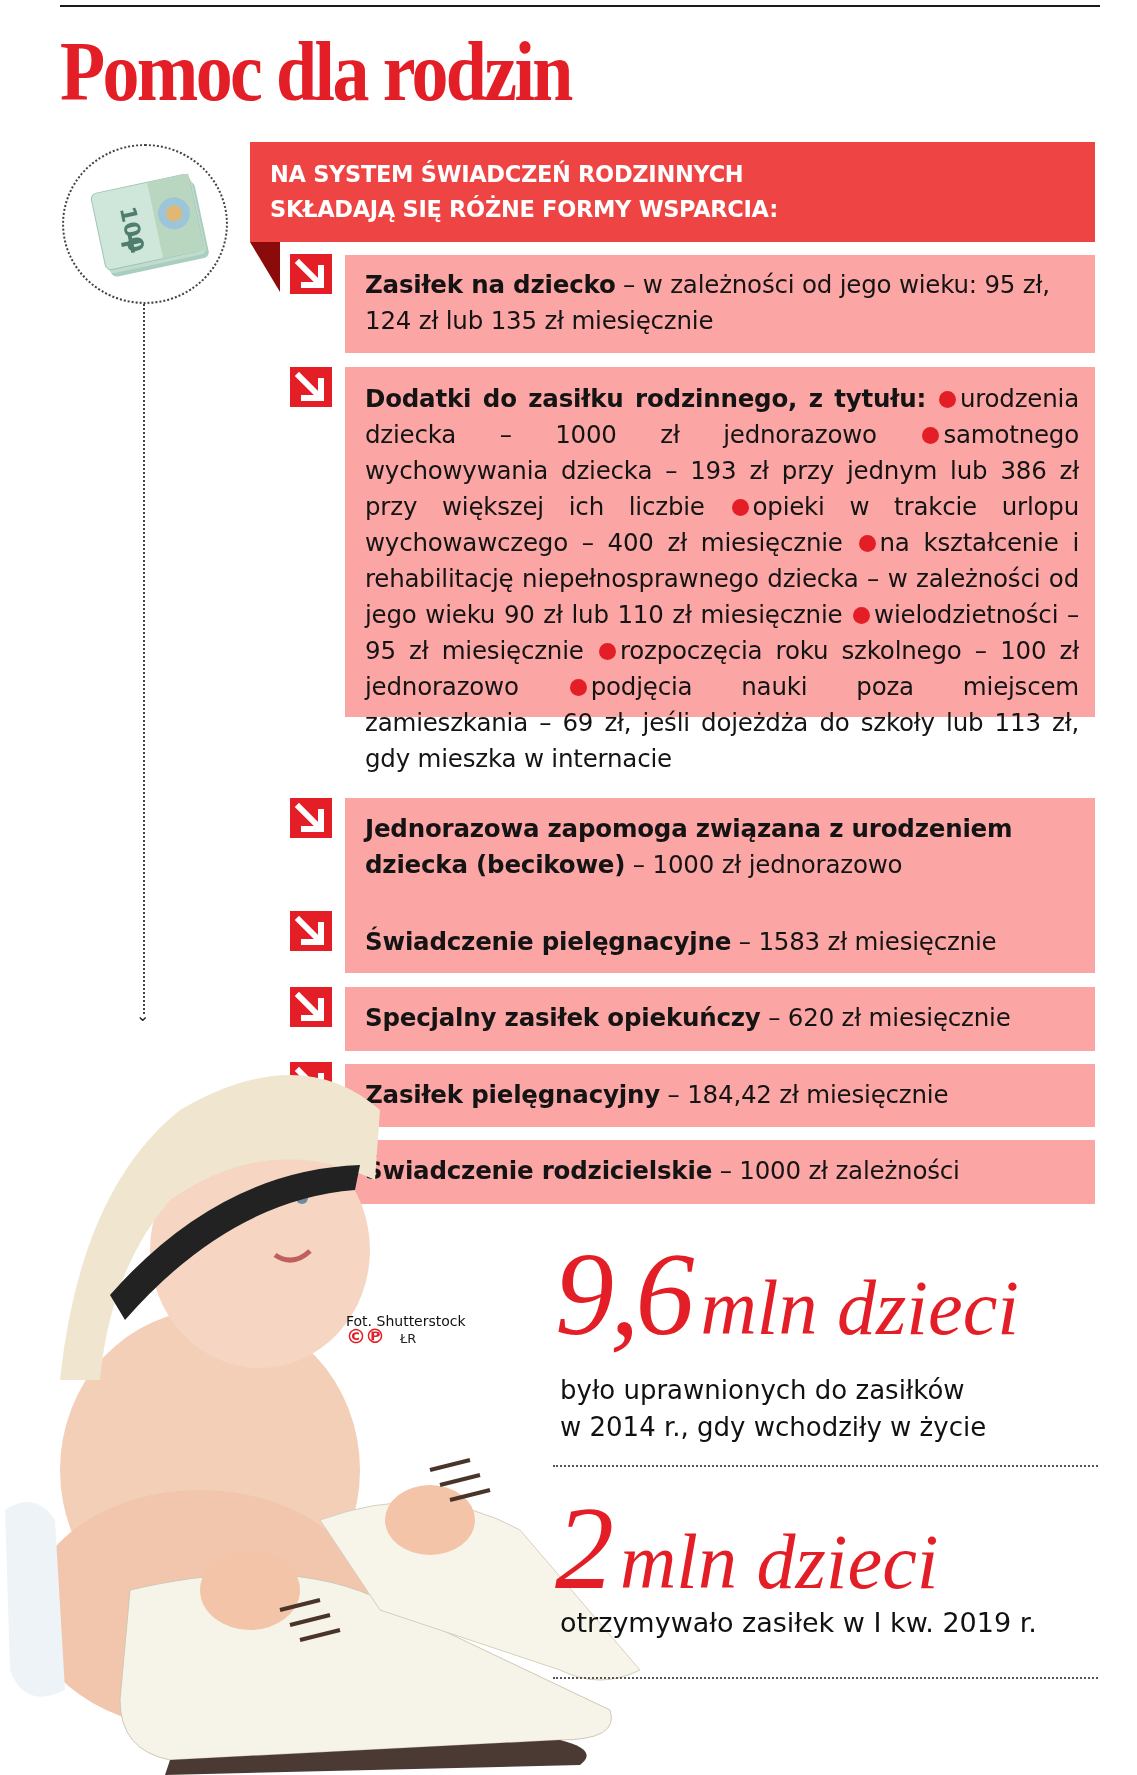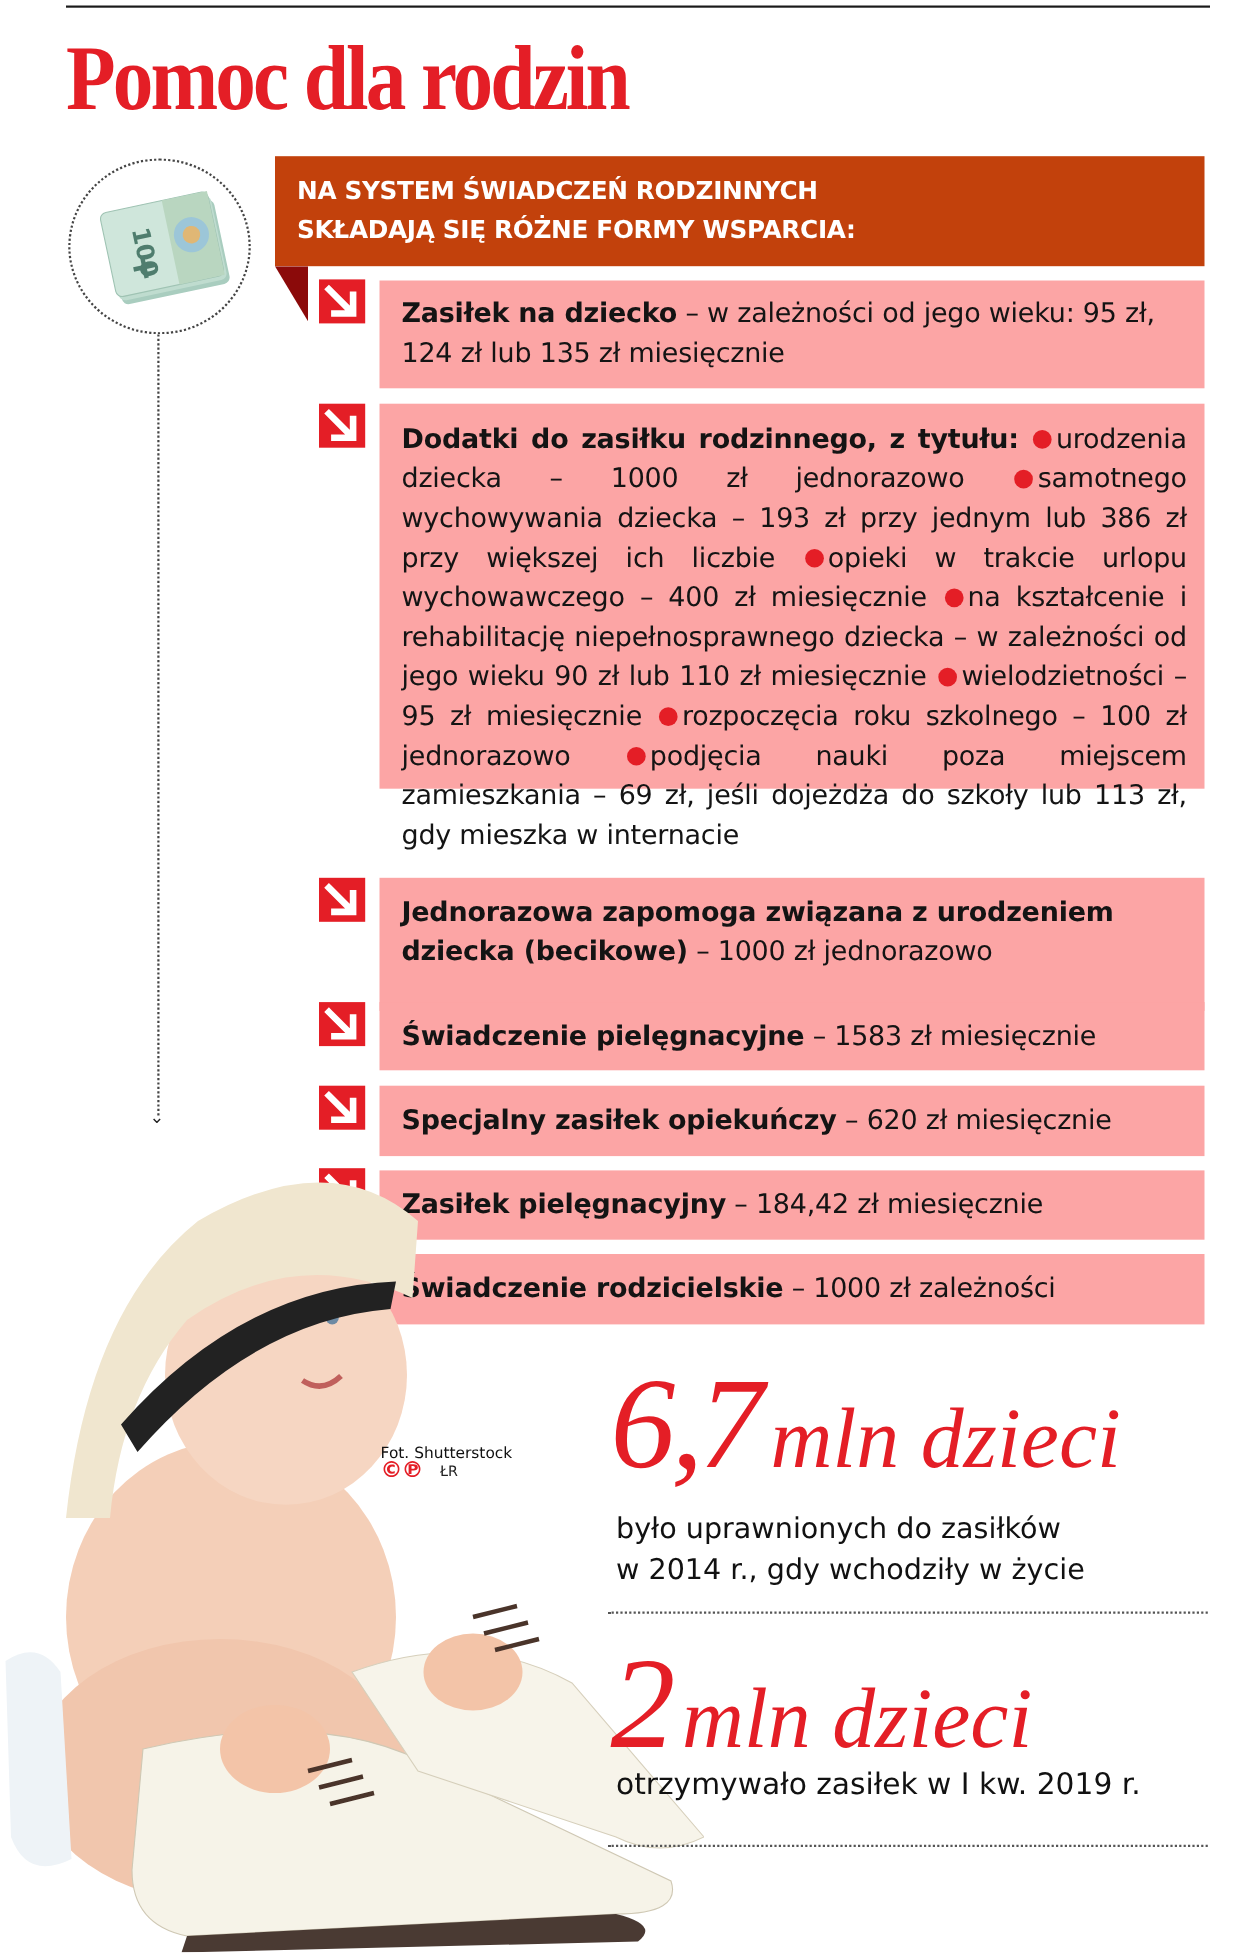--- a/index.html
+++ b/index.html
@@ -6,21 +6,21 @@
   body { width:1137px; height:1775px; position:relative; overflow:hidden; font-family:"DejaVu Sans", sans-serif; color:#111; }
   .abs { position:absolute; }
   .top-rule { left:60px; top:5px; width:1040px; height:2px; background:#1a1a1a; }
   .title { left:60px; top:30px; font-family:"Liberation Serif", serif; font-weight:bold; font-size:84px; color:#e41e26; letter-spacing:-3px; line-height:1; white-space:nowrap; transform:scaleX(0.88); transform-origin:left top; }
 
   .money-circle { left:62px; top:144px; width:166px; height:160px; border-radius:50%; border:2px dotted #444; box-sizing:border-box; overflow:hidden; }
   .money-wrap { left:88px; top:160px; width:130px; height:130px; }
   .vline { left:143px; top:304px; width:0; height:710px; border-left:2px dotted #444; }
   .vchev { left:136px; top:1008px; font-size:16px; color:#222; line-height:1; }
 
-  .header-box { left:250px; top:142px; width:845px; height:100px; background:#c2410c; color:#fff; box-sizing:border-box; padding:15px 0 0 20px; font-family:"DejaVu Sans", sans-serif; font-weight:bold; font-size:22.5px; line-height:35px; letter-spacing:-0.3px; }
+  .header-box { left:250px; top:142px; width:845px; height:100px; background:#ef4444; color:#fff; box-sizing:border-box; padding:15px 0 0 20px; font-family:"DejaVu Sans", sans-serif; font-weight:bold; font-size:22.5px; line-height:35px; letter-spacing:-0.3px; }
   .fold { left:250px; top:242px; width:0; height:0; border-top:0 solid transparent; }
   .fold svg { display:block; }
 
   .row { left:345px; width:750px; background:#fca5a5; box-sizing:border-box; padding:0 16px 0 20px; font-size:24.5px; line-height:36px; color:#141414; letter-spacing:-0.2px; }
   .row .b { font-weight:bold; }
   .row .dot { display:inline-block; width:17px; height:17px; border-radius:50%; background:#e41e26; vertical-align:-1px; margin:0 4px 0 2px; }
   .arrow { left:290px; width:42px; height:40px; background:#e41e26; }
   .arrow svg { display:block; }
 
   .baby { left:0; top:1050px; width:640px; height:725px; }
@@ -164,21 +164,21 @@
 
     <path d="M280 560 l40 -10 M290 575 l40 -10 M300 590 l40 -10 M430 420 l40 -10 M440 435 l40 -10 M450 450 l40 -10" stroke="#4a342a" stroke-width="4"></path>
   </svg>
 </div>
 
 <div class="abs credit-icons">©℗</div>
 <div class="abs credit-lr">ŁR</div>
 <div class="abs credit-fot">Fot. Shutterstock</div>
 
 <div class="abs stat-num stat1">
-  <span class="big">6,7</span><span class="unit">mln dzieci</span>
+  <span class="big">9,6</span><span class="unit">mln dzieci</span>
 </div>
 <div class="abs stat1-desc">
   <div>było uprawnionych do zasiłków</div>
   <div>w 2014 r., gdy wchodziły w życie</div>
 </div>
 <div class="abs dots1"></div>
 
 <div class="abs stat-num stat2">
   <span class="big">2</span><span class="unit">mln dzieci</span>
 </div>

